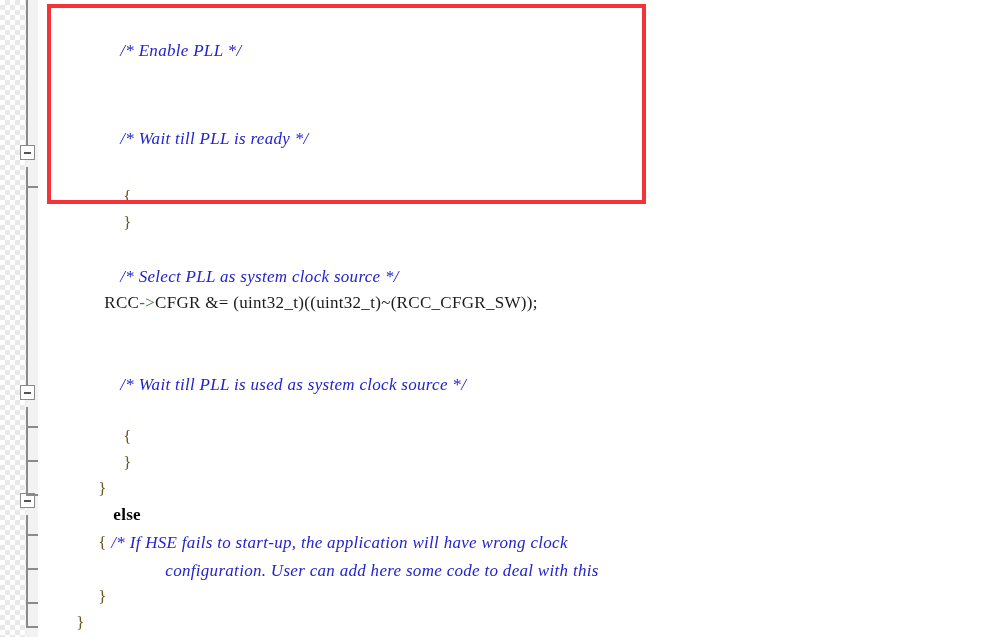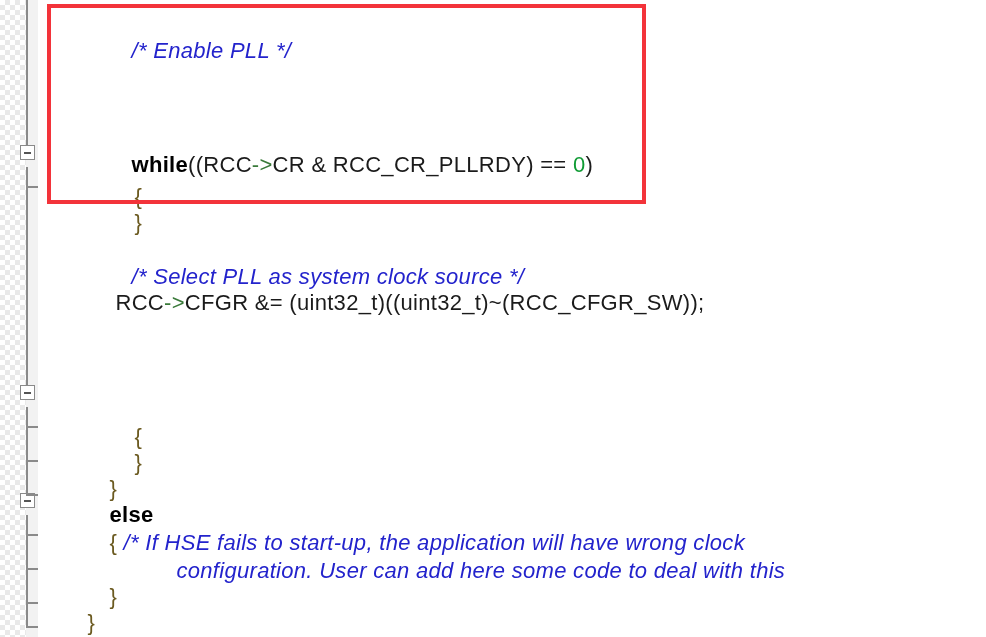--- a/index.html
+++ b/index.html
@@ -43,22 +43,22 @@
   }
 
   
   .code{
     position:absolute;left:38px;top:0;width:948px;height:637px;
     background:#ffffff;overflow:hidden;
   }
   .line{
     position:absolute;left:0;height:34px;line-height:34px;
     white-space:pre;
-    font-family:Liberation Sans, sans-serif;
-    font-size:22px;
+    font-family:Liberation Serif, serif;
+    font-size:17px;
     color:#1b1b1b;
     letter-spacing:0.3px;
   }
   .cmt{color:#2323cc;font-style:italic;}
   .kw{color:#000000;font-weight:bold;}
   .num{color:#0f9b34;}
   .arw{color:#3a7a3a;}
   .br{color:#6b5a20;}
   .pipe{color:#3c63c8;}
 
@@ -101,57 +101,60 @@
     <div class="tick" style="left:26px;top:626px;width:12px;"></div>
   </div>
 
   <div class="code">
 
     <div class="line" style="top:0px;left:55px;">
       <span class="cmt">/* Enable PLL */</span>
     </div>
 
 
+    <div class="line" style="top:88px;left:55px;">
+      <span class="cmt">/* Wait till PLL is ready */</span>
+    </div>
 
-    <div class="line" style="top:114px;left:55px;">
-      <span class="kw">while</span><span>((RCC</span><span class="arw">-&gt;</span><span>CR &amp; RCC_CR_PLLRDY) == </span><span class="num">0</span><span>)</span>
-    </div>
 
     <div class="line" style="top:146px;left:58px;">
       <span class="br">{</span>
     </div>
 
     <div class="line" style="top:172px;left:58px;">
       <span class="br">}</span>
     </div>
 
     <div class="line" style="top:226px;left:55px;">
       <span class="cmt">/* Select PLL as system clock source */</span>
     </div>
 
     <div class="line" style="top:252px;left:39px;">
       <span>RCC</span><span class="arw">-&gt;</span><span>CFGR &amp;= (uint32_t)((uint32_t)~(RCC_CFGR_SW));</span>
     </div>
 
 
+    <div class="line" style="top:334px;left:55px;">
+      <span class="cmt">/* Wait till PLL is used as system clock source */</span>
+    </div>
 
 
     <div class="line" style="top:386px;left:58px;">
       <span class="br">{</span>
     </div>
 
     <div class="line" style="top:412px;left:58px;">
       <span class="br">}</span>
     </div>
 
     <div class="line" style="top:438px;left:33px;">
       <span class="br">}</span>
     </div>
 
-    <div class="line" style="top:464px;left:33px;text-align:center;">
+    <div class="line" style="top:464px;left:48px;text-align:center;">
       <span class="kw">else</span>
     </div>
 
     <div class="line" style="top:520px;left:100px;">
       <span class="cmt">configuration. User can add here some code to deal with this</span>
     </div>
 
     <div class="line" style="top:492px;left:33px;">
       <span class="br">{</span><span class="cmt"> /* If HSE fails to start-up, the application will have wrong clock</span>
     </div>

